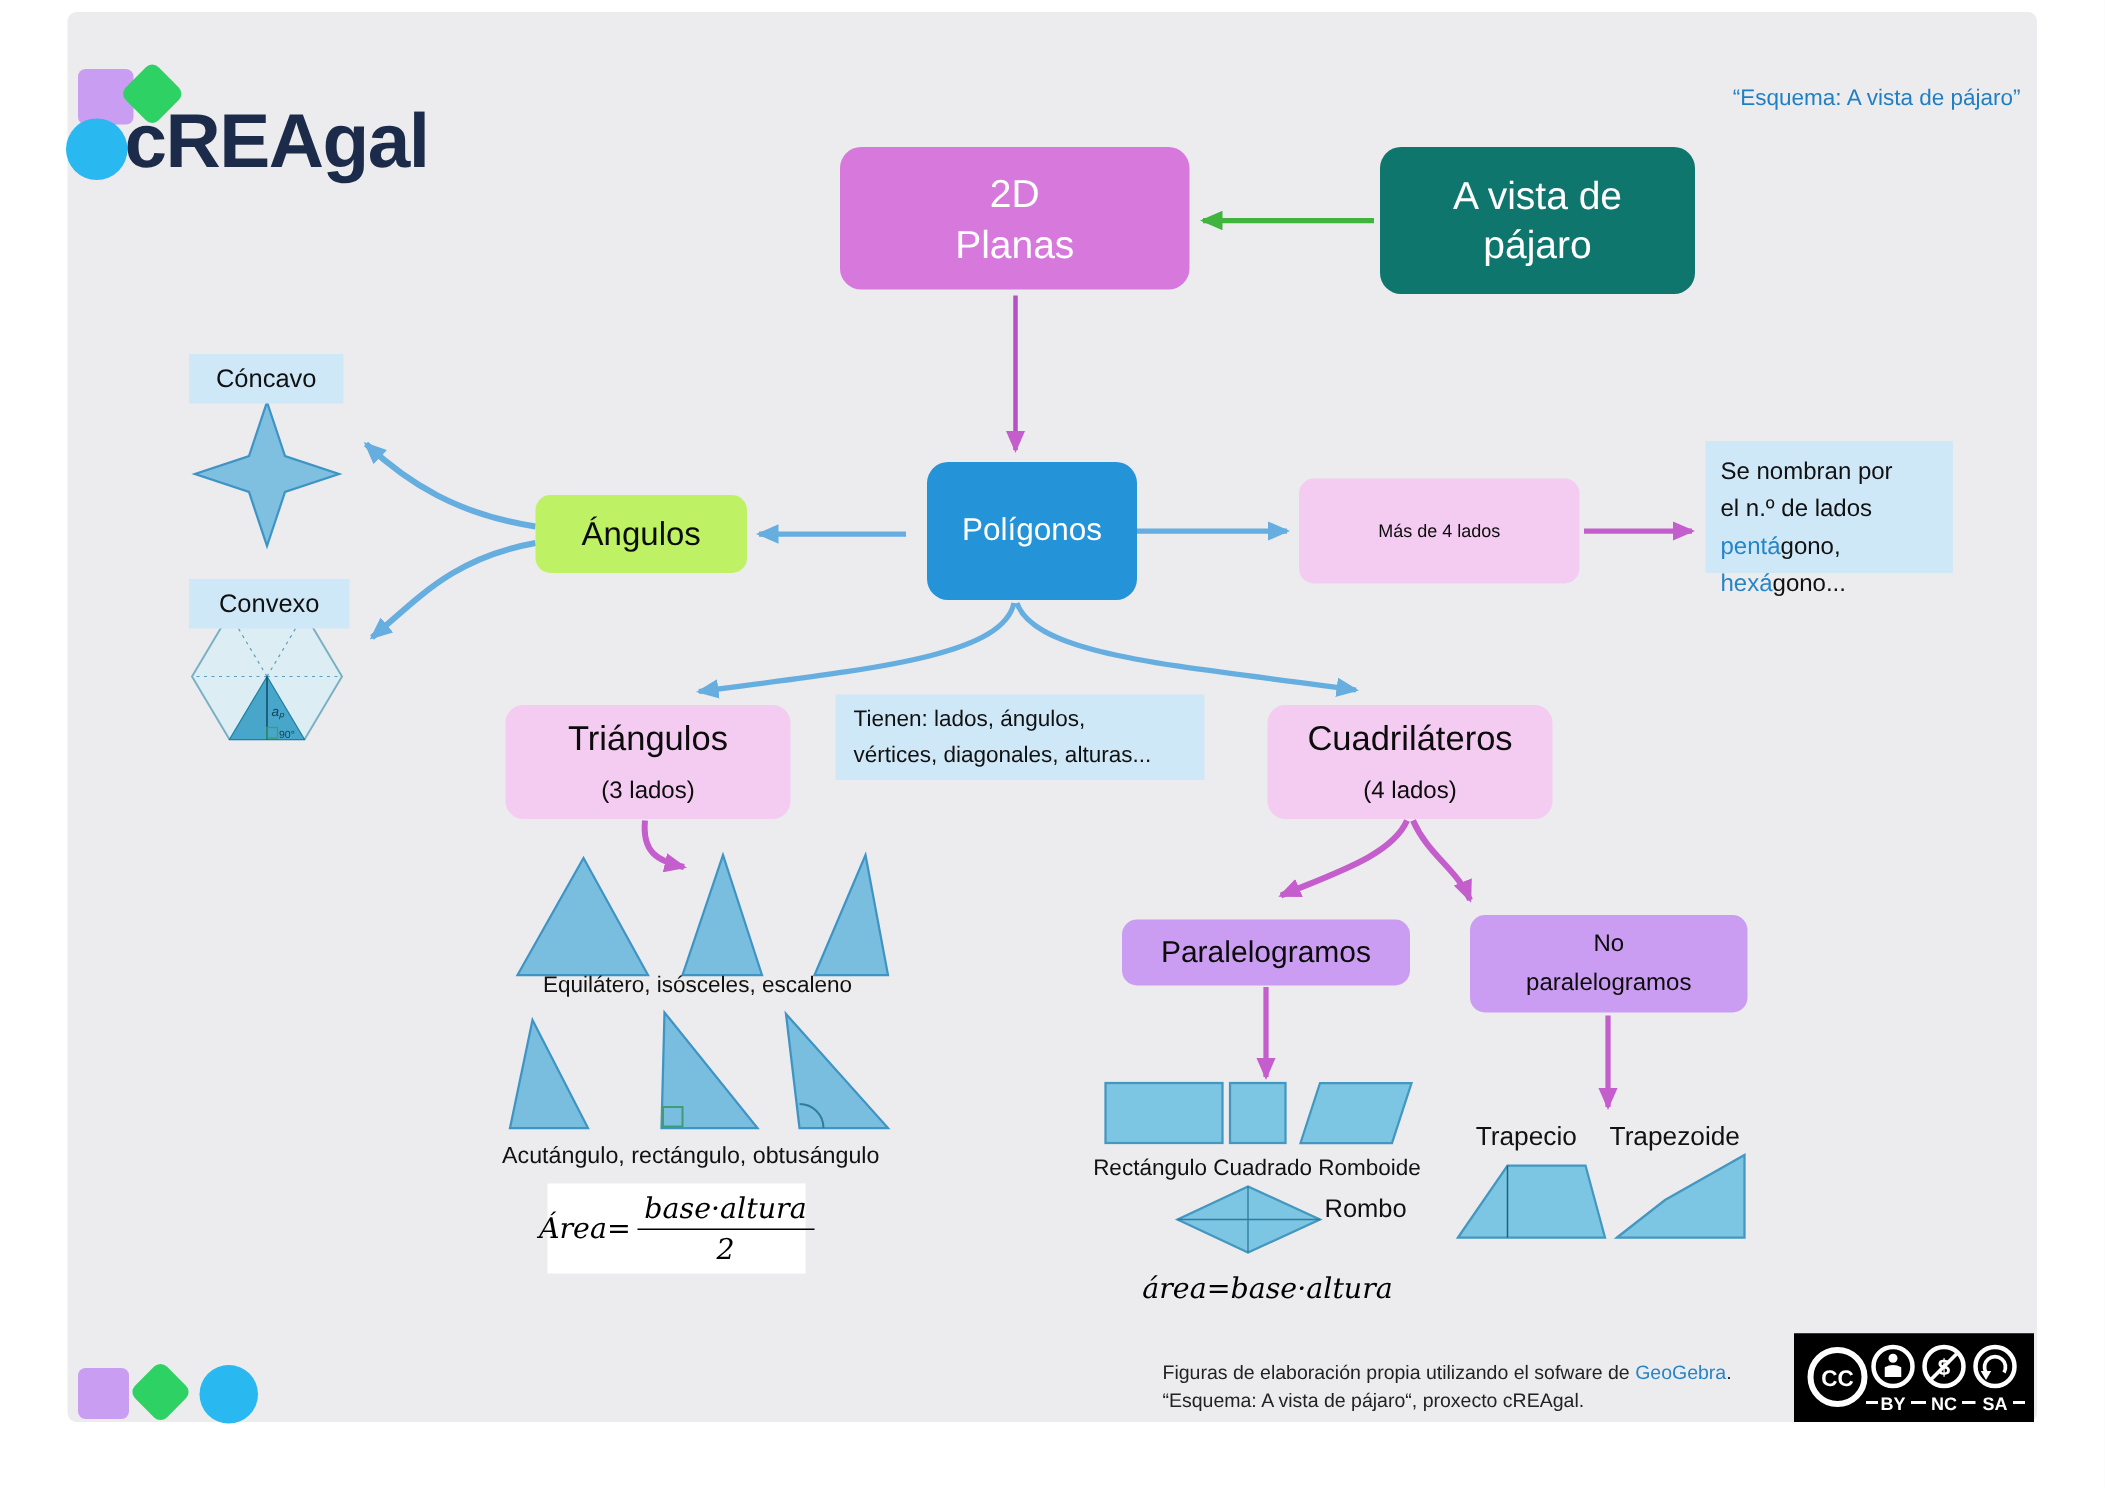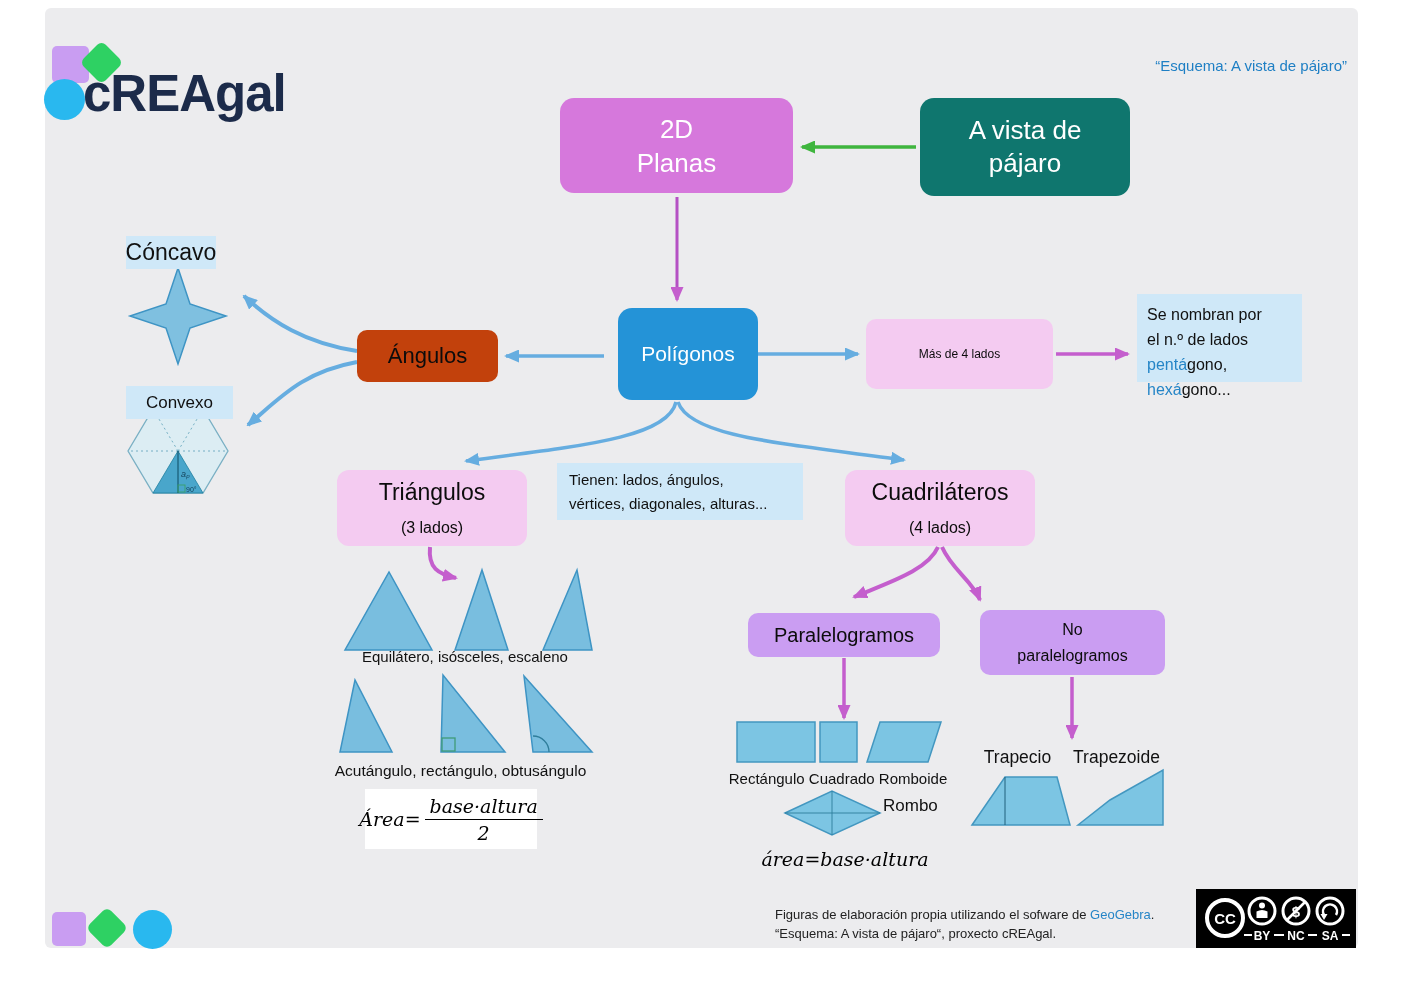--- a/index.html
+++ b/index.html
@@ -16,29 +16,29 @@
   .logo-circle{left:44px;top:79px;width:41px;height:41px;background:#29b8ef;border-radius:50%;}
   .logo-text{left:83px;top:64px;font-size:51px;font-weight:bold;color:#1c2b4a;letter-spacing:-1px;}
   .quote{right:56px;top:57px;font-size:15px;color:#1e7fc4;}
   
   .b-planas{left:560px;top:98px;width:233px;height:95px;background:#d678dc;border-radius:14px;
             color:#fff;font-size:26px;line-height:34px;}
   .b-vista{left:920px;top:98px;width:210px;height:98px;background:#0f766e;border-radius:14px;
            color:#fff;font-size:26px;line-height:33px;}
   .b-poligonos{left:607px;top:308px;width:140px;height:92px;background:#2493d7;border-radius:14px;
                color:#fff;font-size:21px;margin-left:11px;}
-  .b-angulos{left:357px;top:330px;width:141px;height:52px;background:#c2410c;border-radius:10px;
+  .b-angulos{left:357px;top:330px;width:141px;height:52px;background:#bef264;border-radius:10px;
              color:#0c0c0c;font-size:22px;}
   .b-mas4{left:866px;top:319px;width:187px;height:70px;background:#f4cbf1;border-radius:10px;
           color:#0c0c0c;font-size:12px;}
   .note{background:#cfe8f8;color:#111;text-align:left;}
   .b-naming{left:1137px;top:294px;width:165px;height:88px;font-size:16px;line-height:25px;
             padding:8px 10px;align-items:flex-start;justify-content:flex-start;}
   .hl{color:#2585c7;}
-  .b-concavo{left:126px;top:236px;width:90px;height:33px;font-size:23px;align-items:center;justify-content:center;text-align:center;}
+  .b-concavo{left:126px;top:236px;width:103px;height:33px;font-size:17px;align-items:center;justify-content:center;text-align:center;}
   .b-convexo{left:126px;top:386px;width:107px;height:33px;font-size:17px;align-items:center;justify-content:center;text-align:right;}
   .b-tienen{left:557px;top:463px;width:246px;height:57px;font-size:15px;line-height:24px;
             padding:5px 12px;align-items:flex-start;justify-content:center;}
   .b-triangulos{left:337px;top:470px;width:190px;height:76px;background:#f4cbf1;border-radius:12px;color:#0c0c0c;}
   .b-cuadrilateros{left:845px;top:470px;width:190px;height:76px;background:#f4cbf1;border-radius:12px;color:#0c0c0c;}
   .node-title{font-size:23px;}
   .node-sub{font-size:16px;margin-top:13px;}
   .b-paralelogramos{left:748px;top:613px;width:192px;height:44px;background:#ca9df2;border-radius:10px;
                     color:#0c0c0c;font-size:20px;}
   .b-noparalelogramos{left:980px;top:610px;width:185px;height:65px;background:#ca9df2;border-radius:10px;

